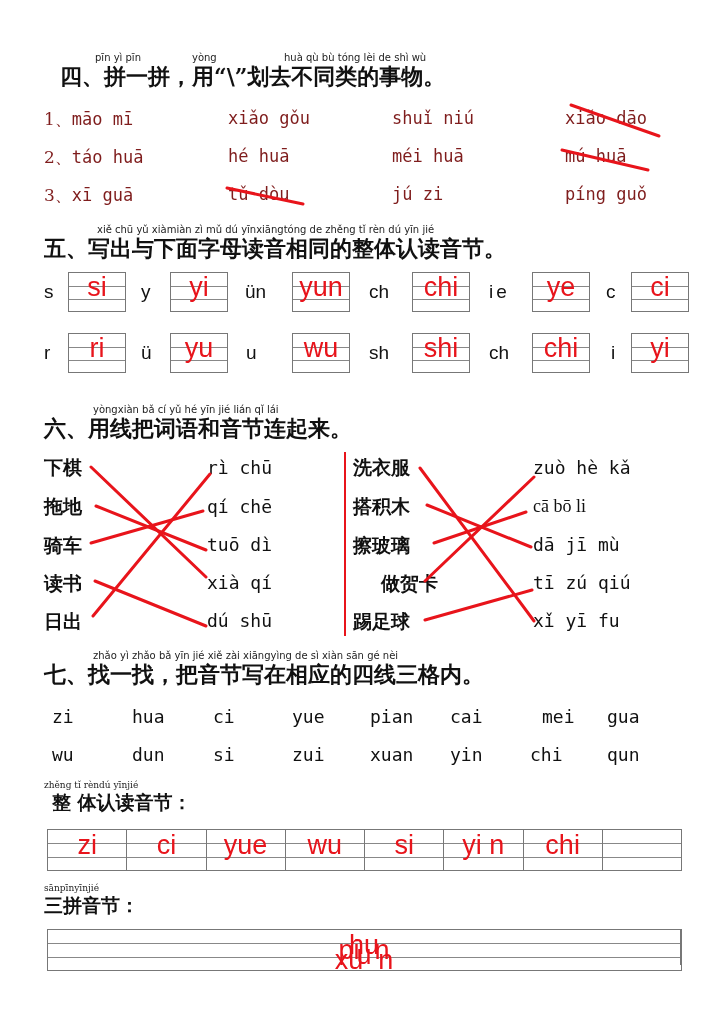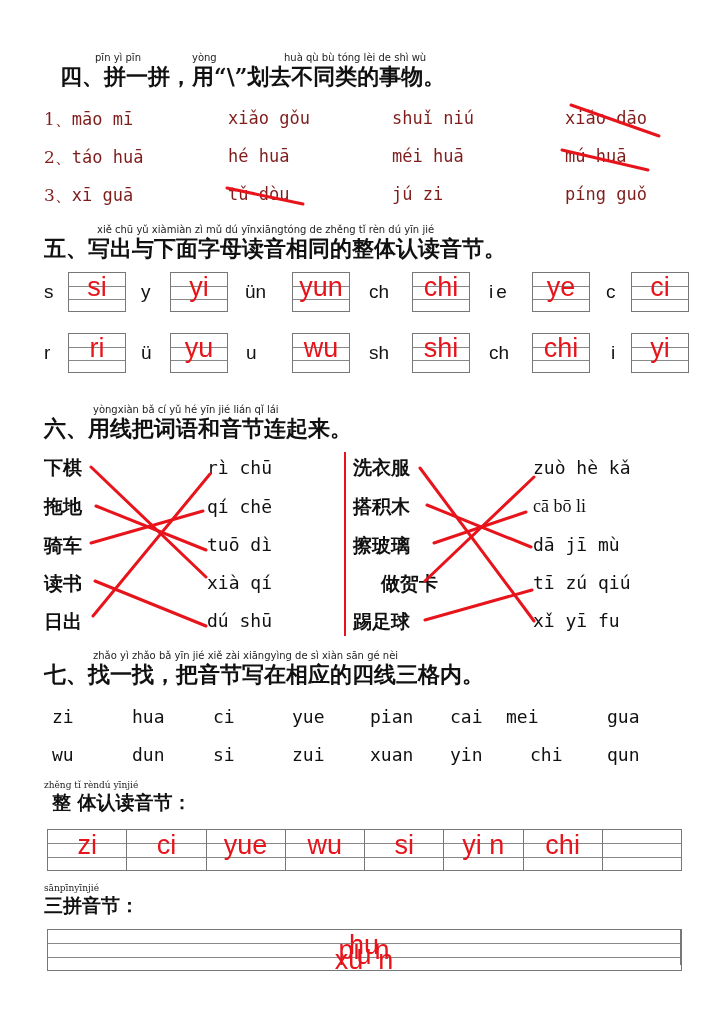--- a/index.html
+++ b/index.html
@@ -176,21 +176,21 @@
 <div>
   <span class="ruby" style="left:93px;top:650px;">zhǎo yì zhǎo      bǎ  yīn jié xiě zài xiāngyìng de  sì xiàn sān  gé  nèi</span>
   <div class="title" style="left:44px;top:660px;">七、找一找，把音节写在相应的四线三格内。</div>
 
   <span class="syl" style="left:52px;top:706px;">zi</span>
   <span class="syl" style="left:132px;top:706px;">hua</span>
   <span class="syl" style="left:213px;top:706px;">ci</span>
   <span class="syl" style="left:292px;top:706px;">yue</span>
   <span class="syl" style="left:370px;top:706px;">pian</span>
   <span class="syl" style="left:450px;top:706px;">cai</span>
-  <span class="syl" style="left:506px;top:706px;">mei</span>
+  <span class="syl" style="left:542px;top:706px;">mei</span>
   <span class="syl" style="left:607px;top:706px;">gua</span>
 
   <span class="syl" style="left:52px;top:744px;">wu</span>
   <span class="syl" style="left:132px;top:744px;">dun</span>
   <span class="syl" style="left:213px;top:744px;">si</span>
   <span class="syl" style="left:292px;top:744px;">zui</span>
   <span class="syl" style="left:370px;top:744px;">xuan</span>
   <span class="syl" style="left:450px;top:744px;">yin</span>
   <span class="syl" style="left:530px;top:744px;">chi</span>
   <span class="syl" style="left:607px;top:744px;">qun</span>

